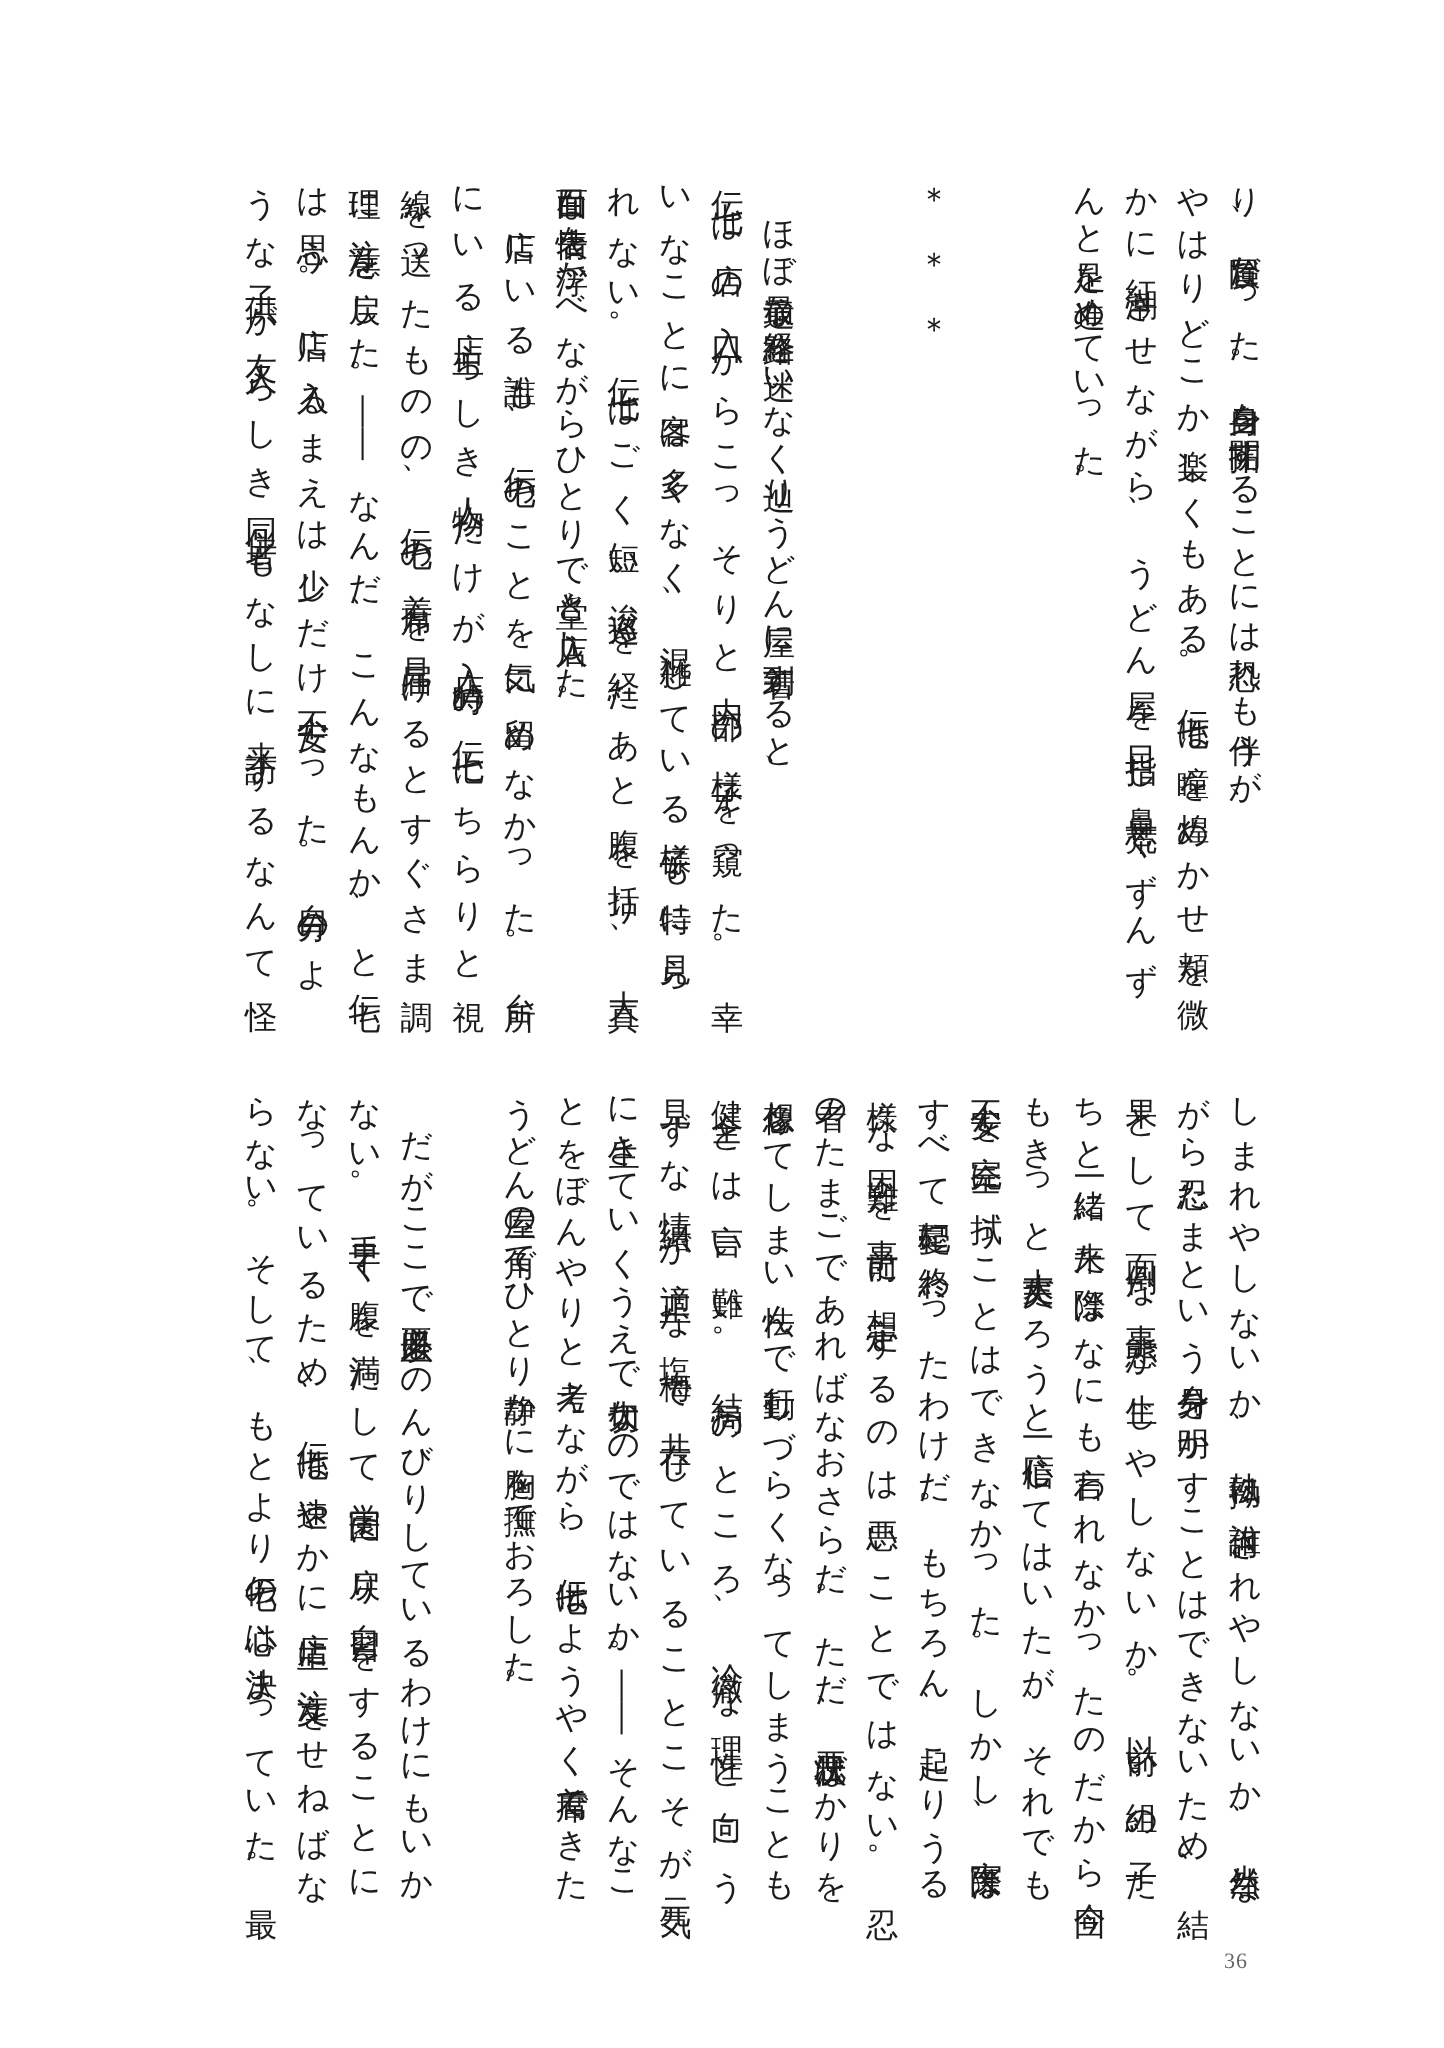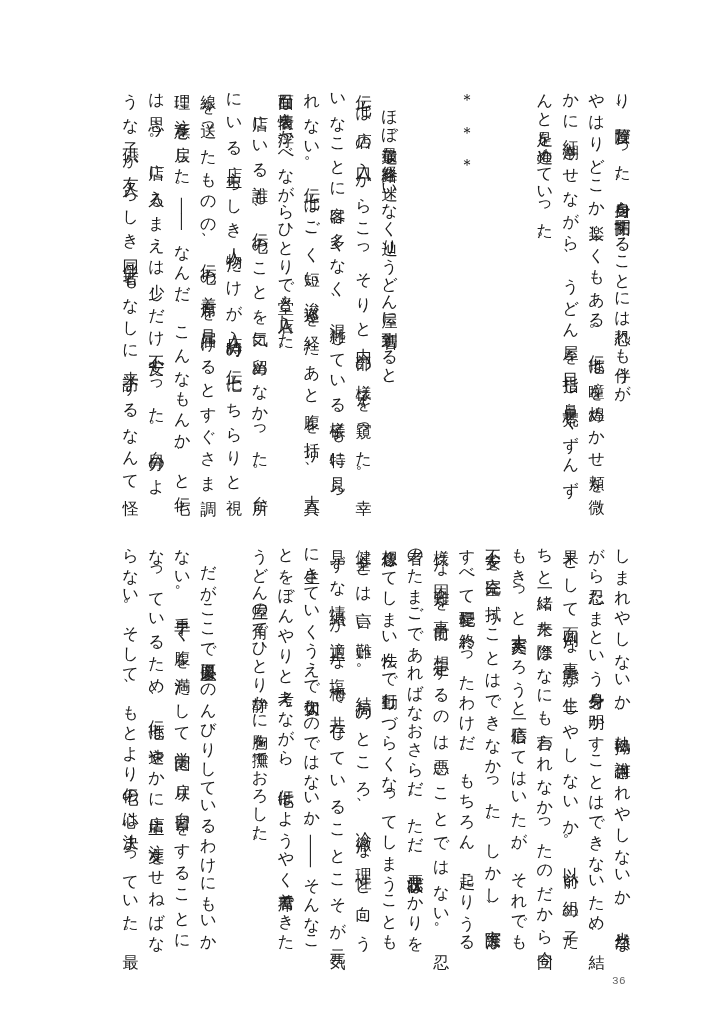--- a/index.html
+++ b/index.html
@@ -43,21 +43,21 @@
     }
     .line.full {
       text-align: justify;
       text-align-last: justify;
       text-justify: inter-character;
     }
     .page-number {
       position: absolute;
       left: 612px;
       top: 975px;
-      font-family: Liberation Mono, monospace;
+      font-family: Liberation Serif, serif;
       font-size: 11px;
       color: #666666;
       letter-spacing: 0.5px;
     }
   </style>
 </head>
 <body>
 
 <div class="page">
 

